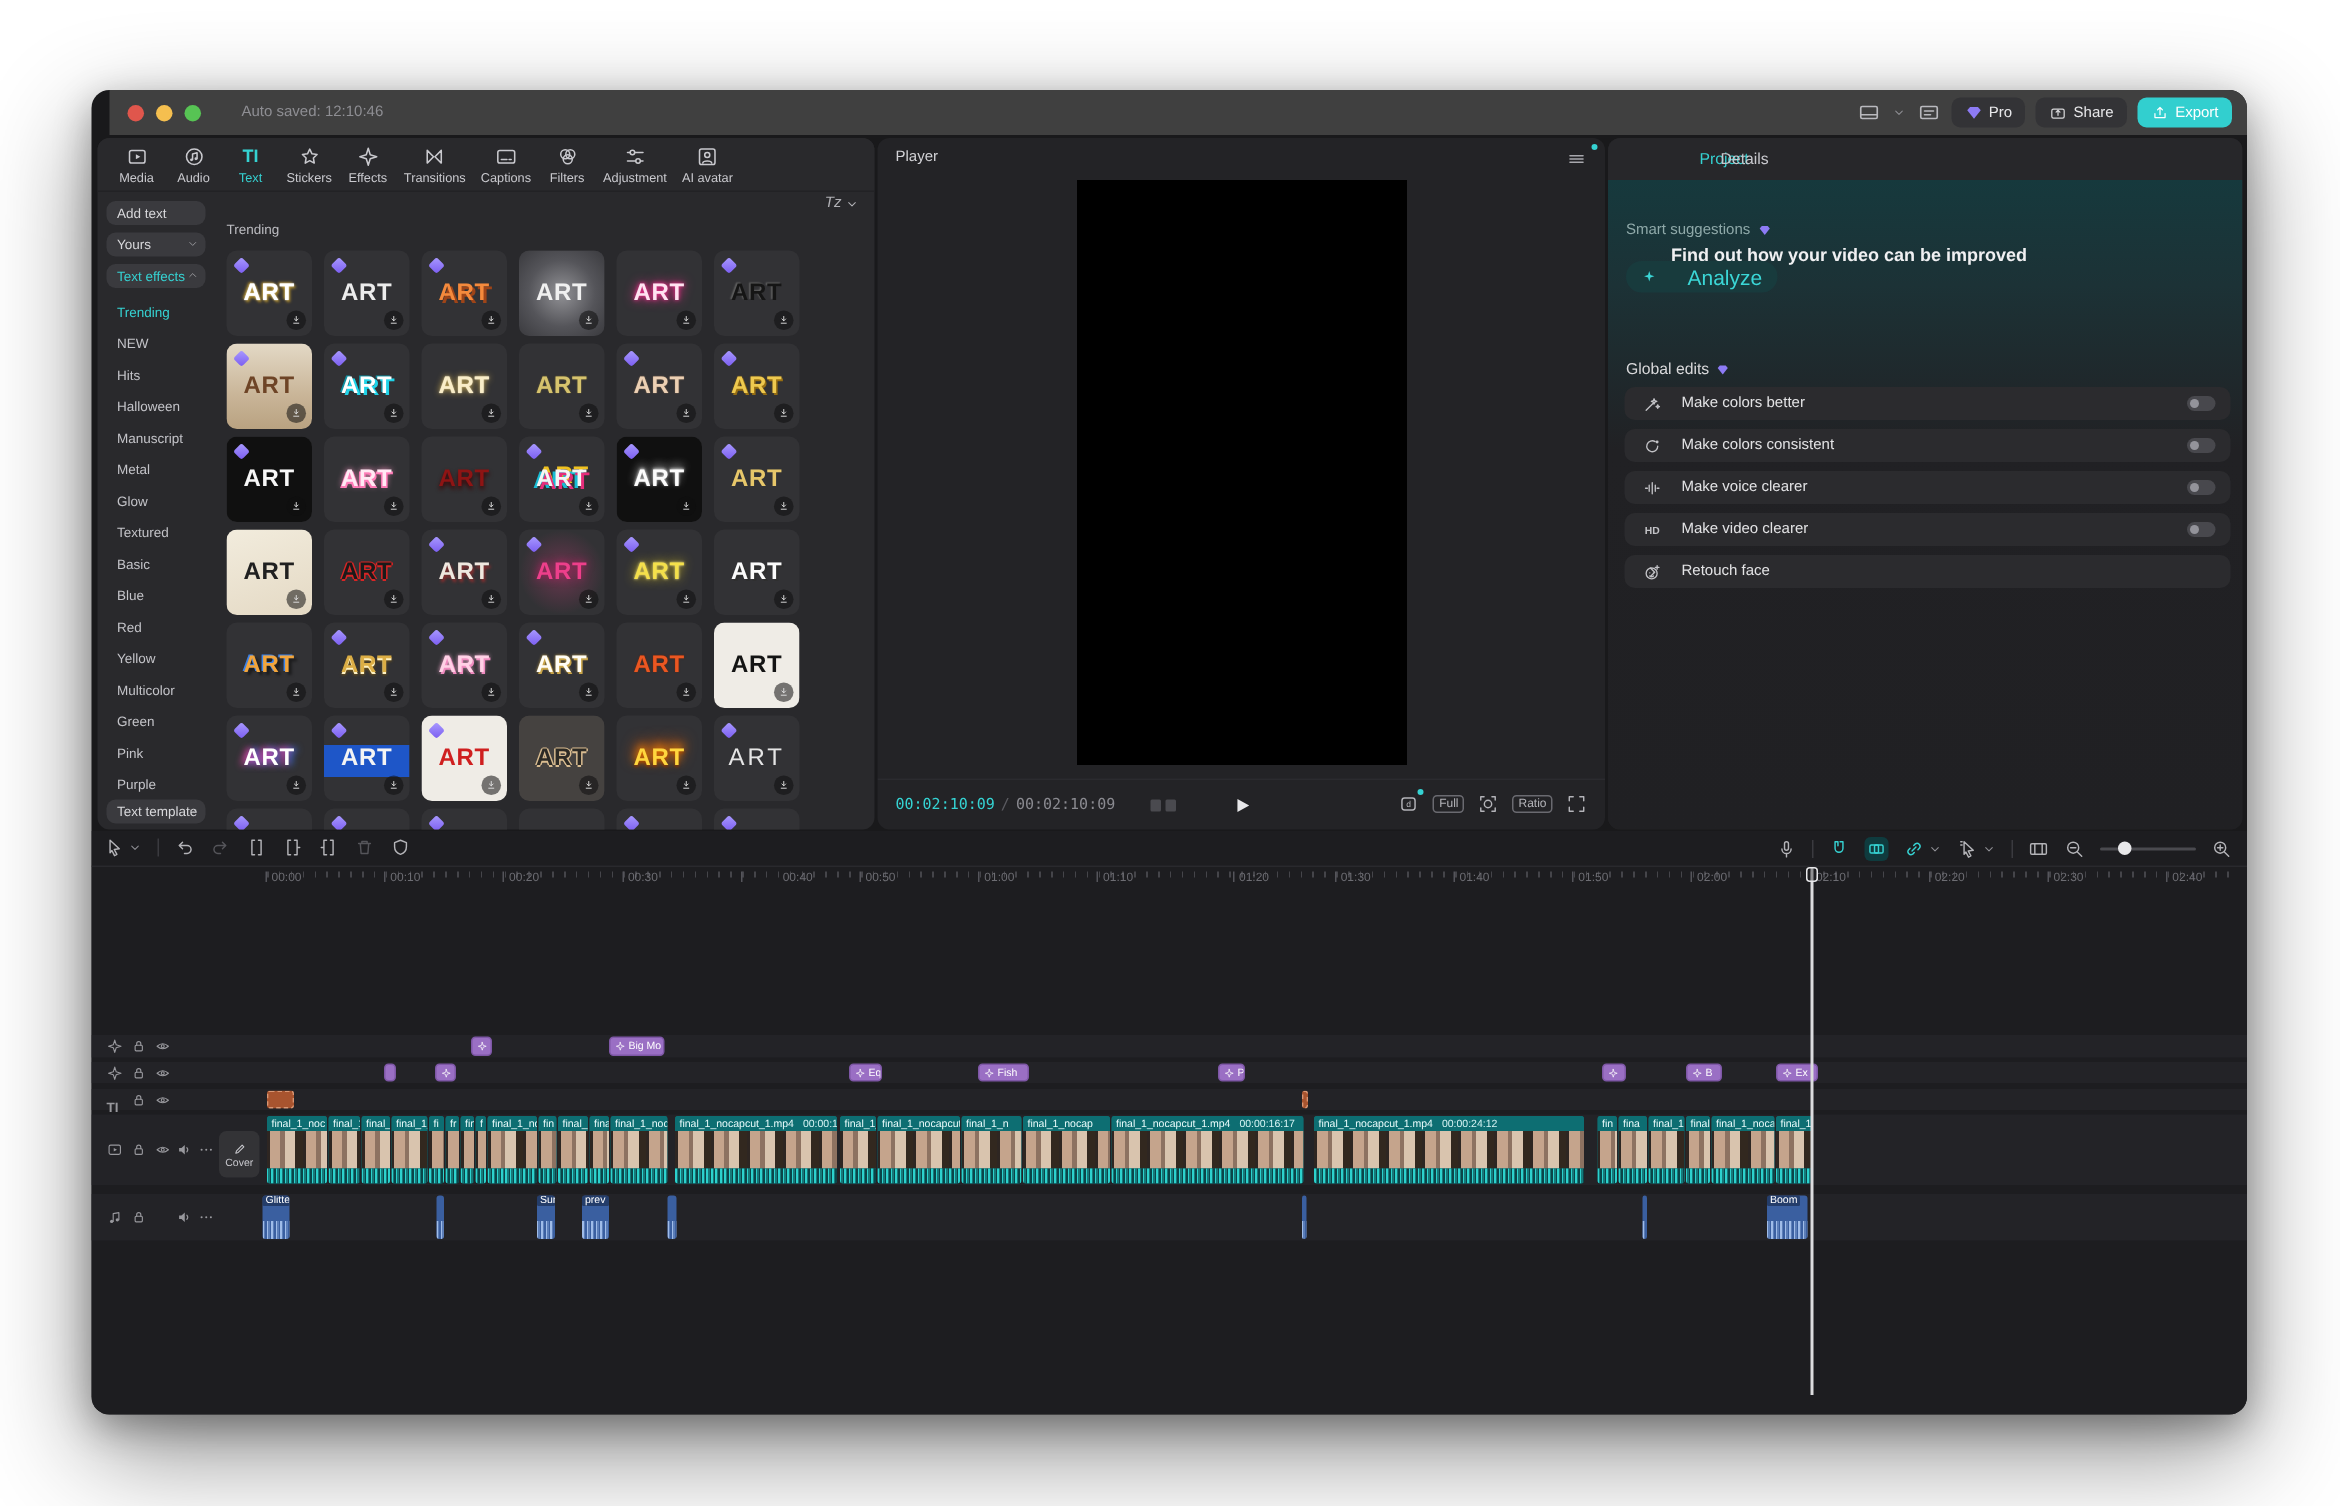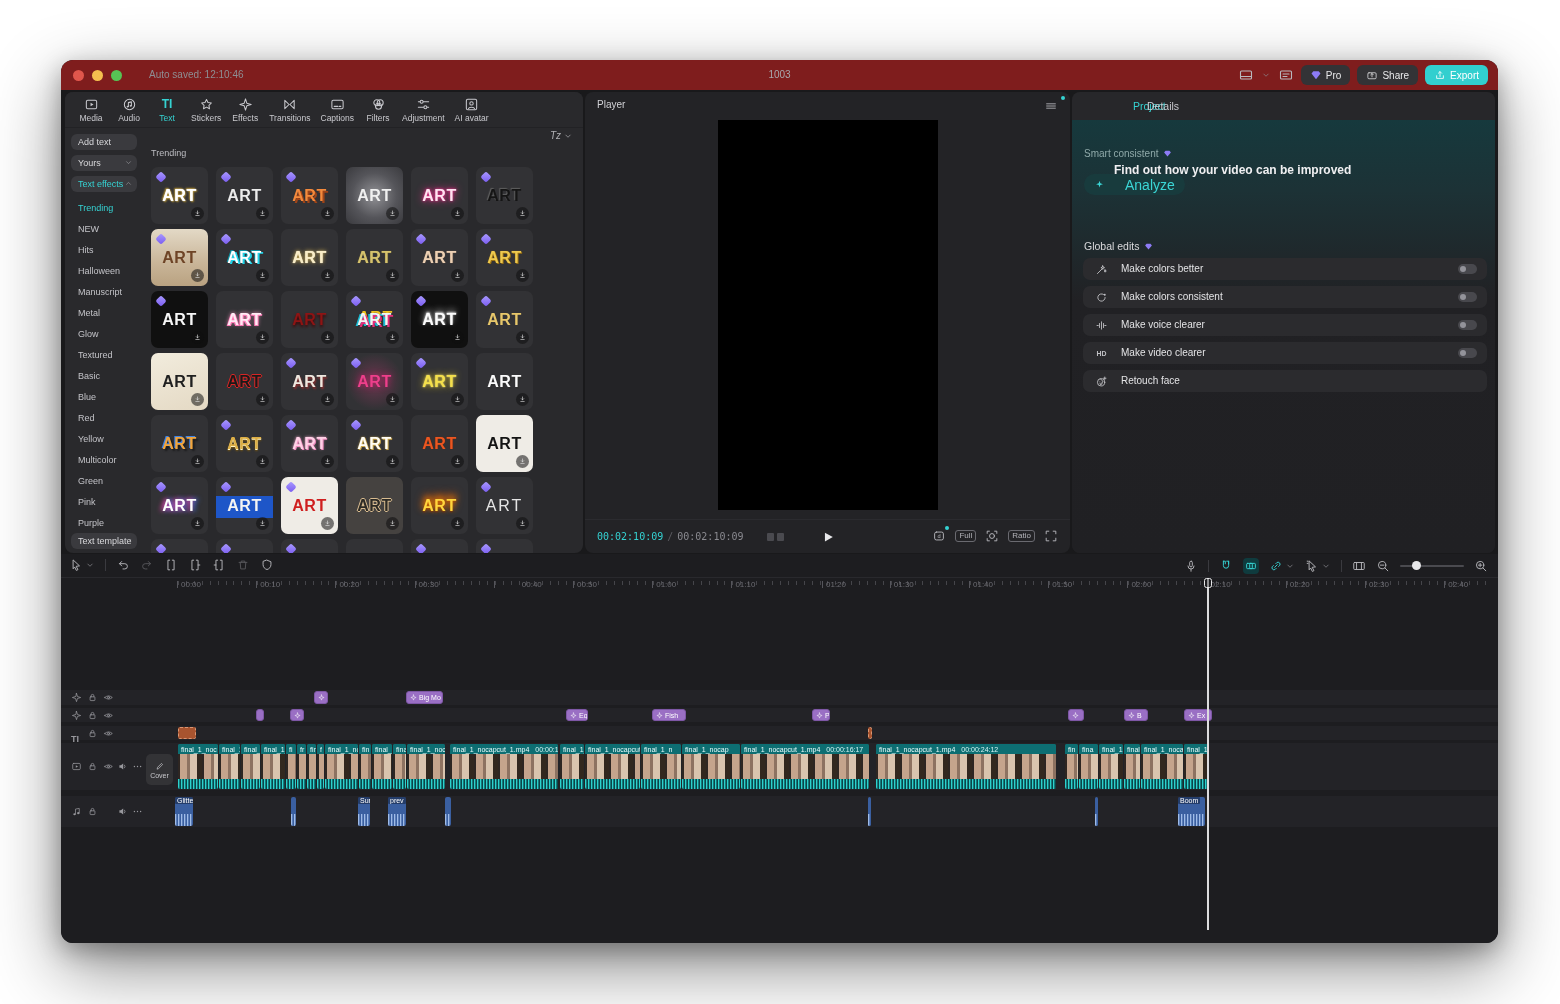--- a/index.html
+++ b/index.html
@@ -1,20 +1,20 @@
 <!DOCTYPE html>
 <html><head>
 <meta charset="utf-8">
 <style>
   html,body{margin:0;padding:0;background:#fff;width:1560px;height:1004px;font-family:"Liberation Sans",sans-serif;-webkit-font-smoothing:antialiased;}
   *{box-sizing:border-box;}
   .canvas{position:relative;width:1560px;height:1004px;background:#fff;overflow:hidden;}
   .window{position:absolute;left:61px;top:60px;width:1437px;height:883px;background:#19191b;border-radius:12px;box-shadow:0 25px 70px rgba(0,0,0,.45),0 8px 25px rgba(0,0,0,.3);overflow:hidden;}
   
-  .titlebar{position:absolute;left:0;top:0;right:0;height:30px;background:#7f1d1d;}
+  .titlebar{position:absolute;left:12px;top:0;right:0;height:30px;background:#404040;}
   .tl{position:absolute;top:10px;width:11px;height:11px;border-radius:50%;}
   .tl.r{left:12px;background:#e0564c;}
   .tl.y{left:31px;background:#f5bf4f;}
   .tl.g{left:50px;background:#57c454;}
   .autosave{position:absolute;left:88px;top:9px;font-size:10px;color:#8e8e93;}
   .doc-title{position:absolute;left:0;right:0;top:9px;text-align:center;font-size:10px;color:#a8a8ad;}
   .tb-right{position:absolute;right:10px;top:4px;display:flex;align-items:center;gap:7px;height:22px;}
   .lay-ic{width:16px;height:16px;color:#b9b9be;}
   .chev-xs{width:10px;height:10px;color:#8e8e93;}
   .pill-btn{display:flex;align-items:center;gap:4px;background:#333336;border:none;border-radius:6px;height:20px;padding:0 9px;color:#e8e8ea;font-size:10px;font-family:inherit;}
@@ -175,21 +175,20 @@
 <body>
 
 <div class="canvas">
   <div class="window">
 
     <div class="titlebar">
       <span class="tl r"></span>
       <span class="tl y"></span>
       <span class="tl g"></span>
       <span class="autosave">Auto saved: 12:10:46</span>
-      <span class="doc-title">1003</span>
       <div class="tb-right">
         <span class="lay-ic ico">
             <svg class="ic" viewBox="0 0 16 16" fill="none" stroke="currentColor" stroke-width="1.1" stroke-linecap="round" stroke-linejoin="round">
               <rect x="2.5" y="4" width="11" height="8" rx="1"></rect>
               <path d="M2.5 9.5h11"></path>
             </svg>
           </span>
         <span class="chev-xs ico">
             <svg class="ic" viewBox="0 0 16 16" fill="none" stroke="currentColor" stroke-width="1.1" stroke-linecap="round" stroke-linejoin="round">
               <path d="M4.5 6.5L8 10l3.5-3.5"></path>
@@ -830,21 +829,21 @@
       </div>
     </div>
 
     <div class="inspector">
       <div class="insp-tabs">
         <span class="insp-tab sel" style="left:20px">Project</span>
         <span class="insp-tab" style="left:75px">Details</span>
       </div>
       <div class="insp-body">
         <div class="smart-lab">
-            <span>Smart consistent</span>
+            <span>Smart suggestions</span>
             <span class="ico" style="width:9px;height:9px">
               <svg class="ic" viewBox="0 0 16 16" fill="none" stroke="currentColor" stroke-width="1.1" stroke-linecap="round" stroke-linejoin="round">
                 <path d="M4.5 3h7L14 6l-6 7.5L2 6z" fill="#8d7bf5" stroke="none"></path>
               </svg>
             </span>
           </div>
         <div class="headline">Find out how your video can be improved</div>
         <div class="analyze">
             <span class="ico">
               <svg class="ic" viewBox="0 0 16 16" fill="none" stroke="currentColor" stroke-width="1.1" stroke-linecap="round" stroke-linejoin="round">

